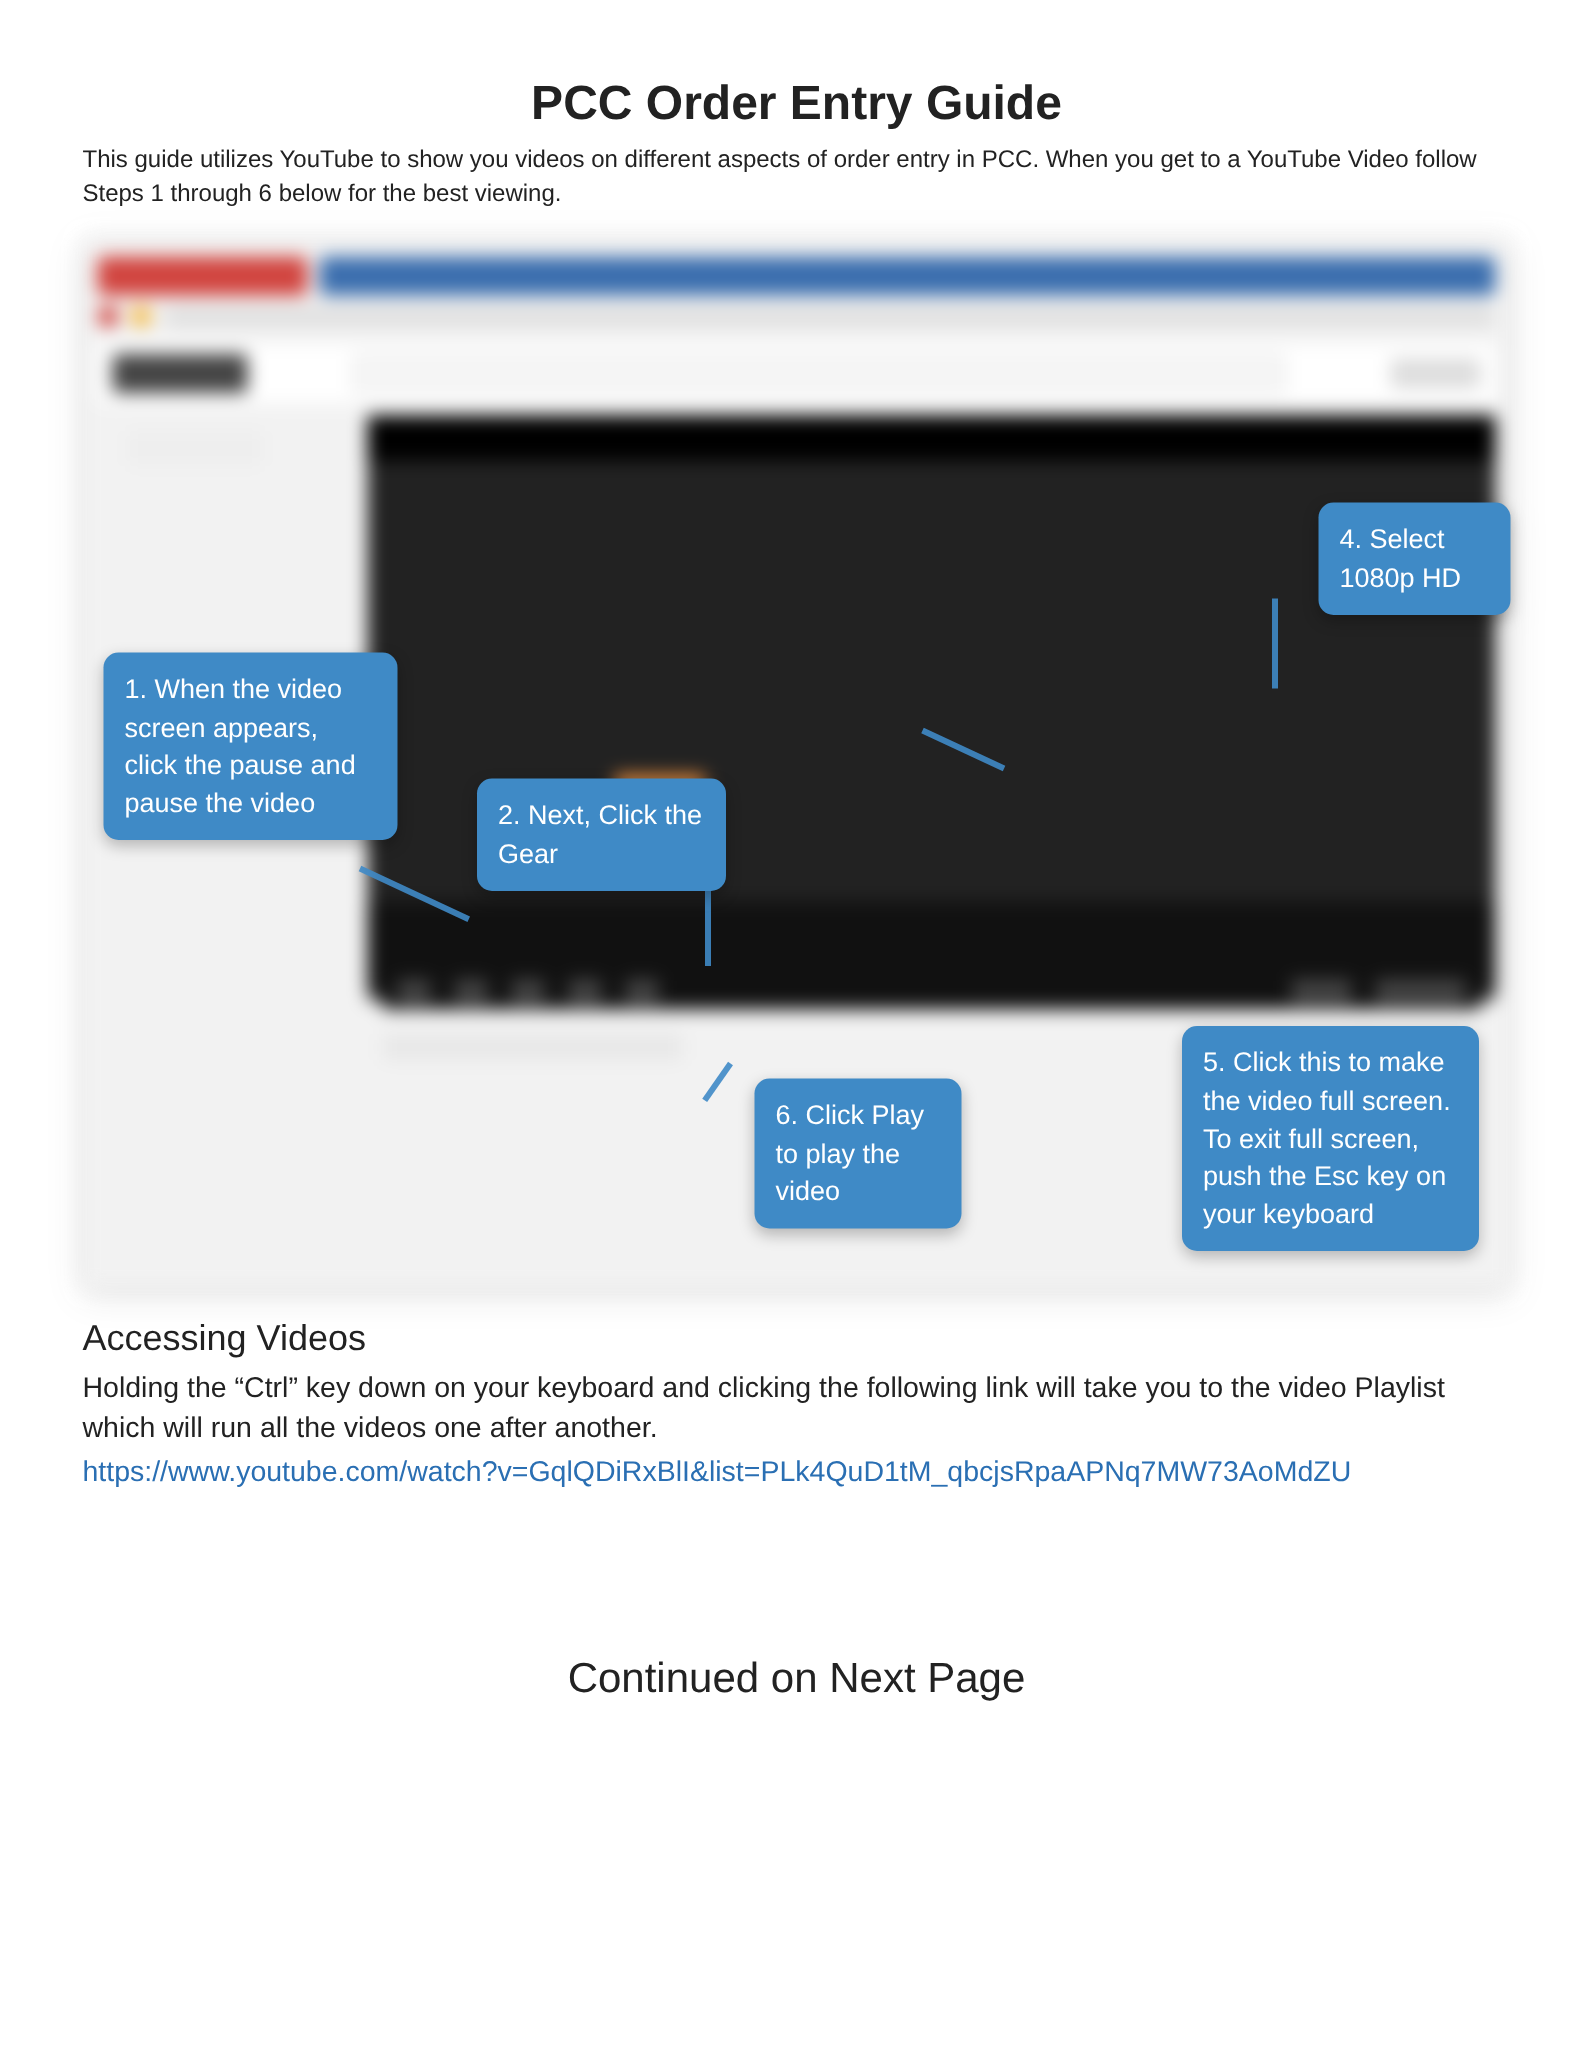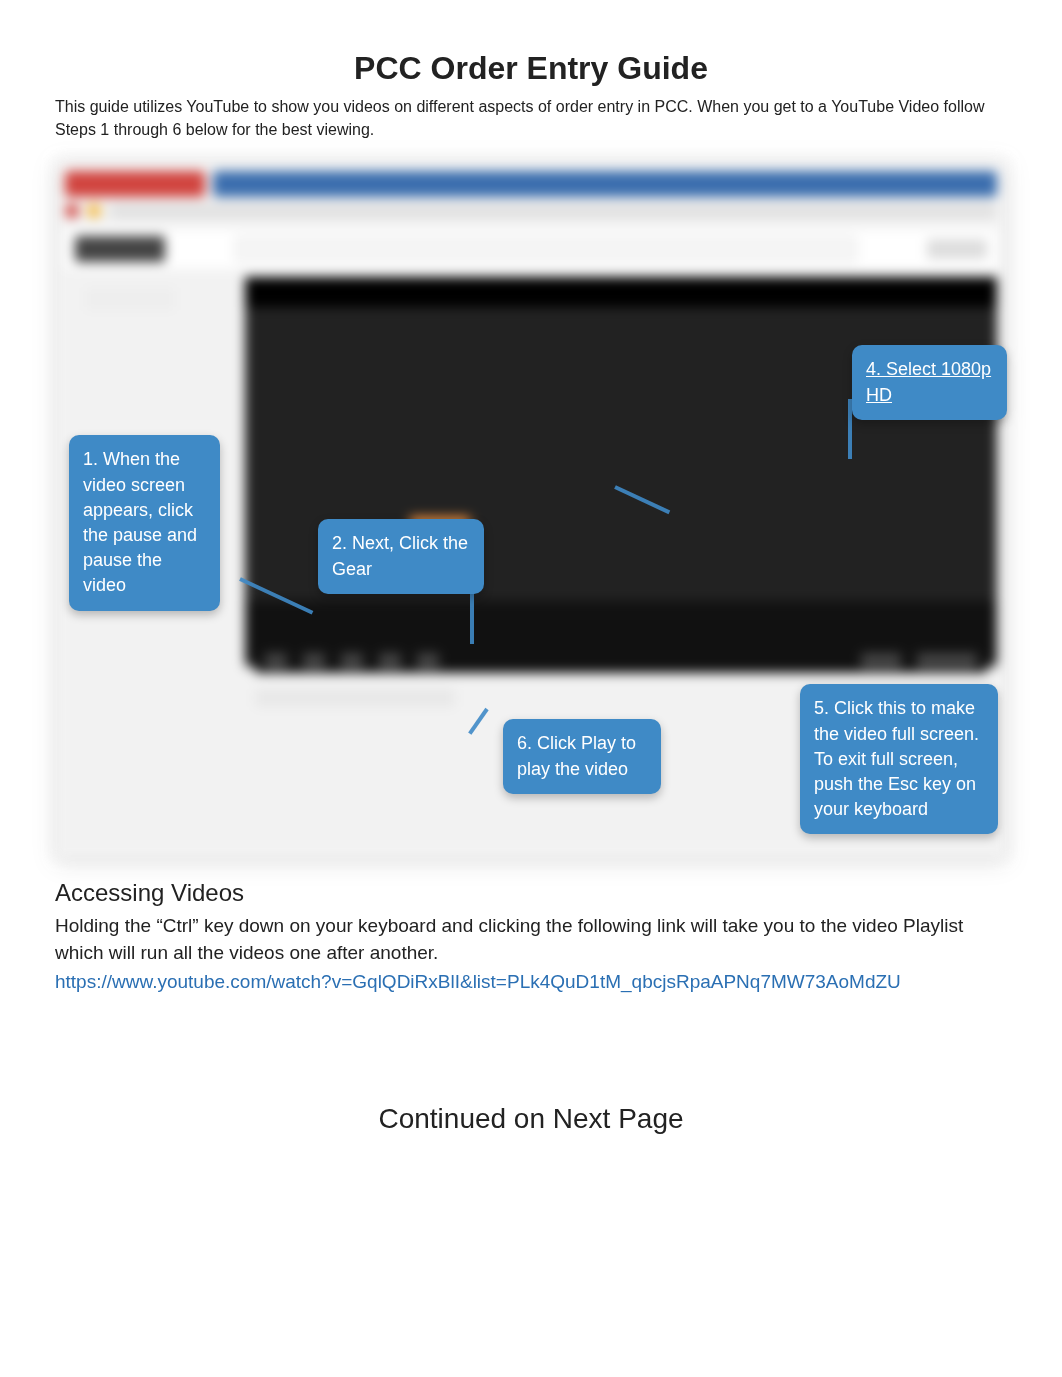--- a/index.html
+++ b/index.html
@@ -104,31 +104,31 @@
     padding: 12px 14px;
     border-radius: 10px;
     box-shadow: 0 4px 10px rgba(0,0,0,0.25);
   }
   .callout::after {
     content:"";
     position:absolute;
     width:0;height:0;
   }
   
-  .c1 { top: 276px; left: 14px; width: 151px; }
+  .c1 { top: 276px; left: 14px; width: 196px; }
   
   .c2 { top: 360px; left: 263px; width: 166px; }
   
   .c3 { top: 232px; left: 410px; width: 150px; }
   
-  .c4 { top: 186px; right: 0px; width: 155px; text-decoration: underline; }
-  
-  .c5 { top: 525px; right: 9px; width: 198px; margin-left: 27px; }
-  
-  .c6 { top: 560px; left: 448px; width: 158px; }
+  .c4 { top: 176px; right: 0px; width: 128px; }
+  
+  .c5 { top: 525px; right: 21px; width: 198px; margin-left: 27px; }
+  
+  .c6 { top: 560px; left: 448px; width: 138px; }
 
   
   .connector {
     position:absolute;
     background:#3f8ac6;
     opacity:0.9;
   }
   
   .con1 { top:418px; left:185px; width:80px; height:4px; transform: rotate(25deg); transform-origin:left center; }
   .con2 { top:415px; left:415px; width:4px; height:70px; }

